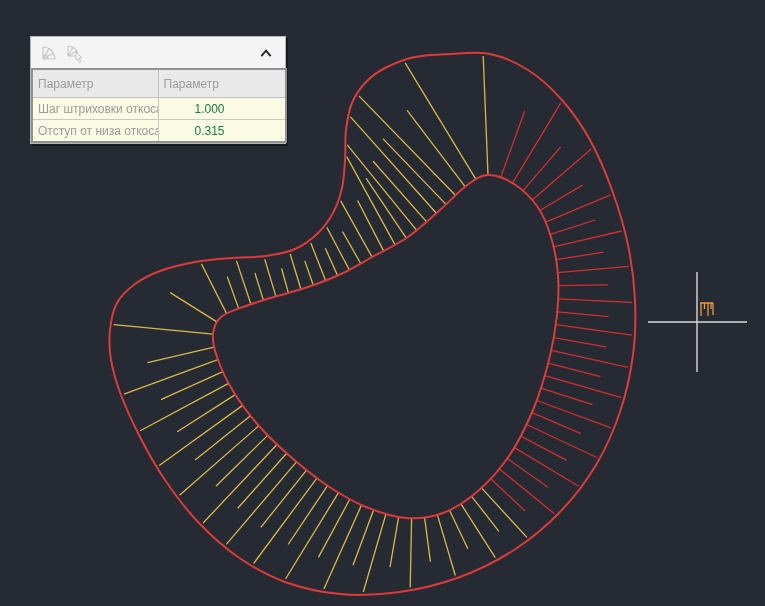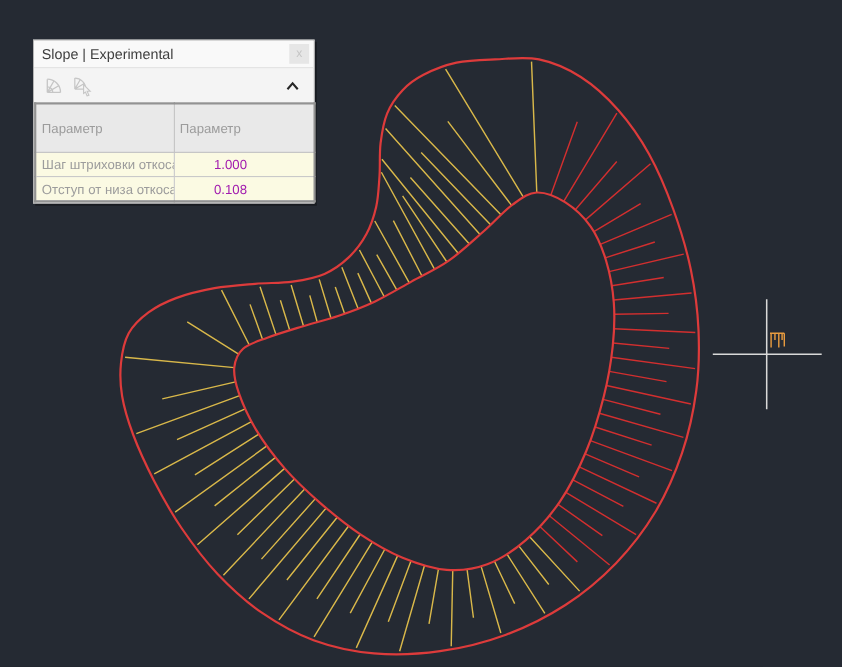--- a/index.html
+++ b/index.html
@@ -18,24 +18,24 @@
          color:#c6c6c6;font-size:11px;display:flex;align-items:center;justify-content:center;
          cursor:pointer;}
   .toolbar{height:31px;background:#f4f4f4;display:flex;align-items:center;padding:0 6px;}
   .tool{width:24px;height:24px;background:transparent;border:none;padding:1px;margin-right:2px;
         display:flex;align-items:center;justify-content:center;}
   .collapse{margin-left:auto;width:26px;height:24px;background:transparent;border:none;
             display:flex;align-items:center;justify-content:center;cursor:pointer;}
 
   table.props{width:100%;border-collapse:collapse;border:2px solid #929292;table-layout:fixed;}
   table.props th{background:#e9e9e9;color:#9c9c9c;font-weight:normal;text-align:left;
-                 padding:14px 5px;border:1px solid #c2c2c2;font-size:12px;height:15px;}
+                 padding:6px 5px;border:1px solid #c2c2c2;font-size:12px;height:15px;}
   table.props td{background:#fbfae3;color:#9c9c9c;padding:3px 5px;border:1px solid #c9c9c9;
                  font-size:12px;height:15px;white-space:nowrap;overflow:hidden;}
-  table.props td.val{color:#a21caf;padding-left:36px;}
+  table.props td.val{color:#15803d;padding-left:36px;}
   col.c1{width:126px;} col.c2{width:128px;}
 </style>
 </head>
 <body>
 
 <div class="screen">
 
   <svg id="cad-svg" width="765" height="606" viewBox="0 0 765 606" style="background: rgb(37, 42, 51);">
       <g>
         <path d="M488.0 175.0L483.2 56.0M481.5 487.9L526.9 537.4M471.6 496.3L498.9 531.4M460.9 503.8L495.3 557.7M449.5 510.2L467.9 548.8M437.4 514.9L455.3 575.5M424.6 517.6L430.4 561.6M411.6 518.3L410.2 587.4M398.6 517.1L390.0 567.2M385.9 514.1L363.3 592.0M373.6 510.0L353.0 565.3M361.5 505.1L323.9 589.0M349.8 499.3L318.4 557.4M338.5 492.7L285.5 579.0M327.5 485.7L288.1 544.5M316.9 478.2L253.6 563.5M306.6 470.2L260.8 527.3M296.5 461.9L226.3 544.4M286.7 453.3L237.7 508.3M277.0 444.5L203.1 523.0M267.7 435.4L215.8 486.2M258.8 425.8L179.5 495.2M250.5 415.8L195.1 459.9M242.6 405.4L159.2 465.5M235.3 394.6L177.2 431.7M228.6 383.4L140.2 430.8M222.9 371.7L160.9 399.7M217.9 359.6L123.9 394.2M214.1 347.2L147.5 362.6M213.0 334.2L113.7 324.7M216.9 321.9L170.2 292.6M226.5 313.4L201.4 263.8M238.7 308.6L227.3 276.7M250.9 304.2L236.4 260.6M263.4 300.2L254.9 272.9M275.9 296.4L264.7 259.1M288.4 292.9L281.6 268.5M300.9 289.3L290.2 254.0M313.3 285.2L304.8 260.9M325.6 280.6L310.8 243.0M337.6 275.6L325.3 248.3M349.3 269.8L326.8 227.3M360.7 263.5L342.5 231.5M372.1 257.1L340.7 200.9M383.6 250.9L357.6 200.5M395.1 244.9L346.7 156.6M406.3 238.2L366.0 178.1M416.7 230.4L347.2 144.8M426.7 221.9L373.1 161.3M436.4 213.2L350.5 116.9M446.0 204.4L382.9 138.6M455.4 195.3L358.9 95.9M465.1 186.7L407.1 110.3M475.8 179.2L405.1 62.8" stroke="#d9b84a" stroke-width="1.3" fill="none"></path>
@@ -43,24 +43,20 @@
         <path d="M 450 54 C 462.5 53.5 477.0 51.3 490 54 C 503.0 56.7 516.0 62.3 528 70 C 540.0 77.7 551.7 88.3 562 100 C 572.3 111.7 581.7 125.0 590 140 C 598.3 155.0 605.7 172.5 612 190 C 618.3 207.5 624.2 226.7 628 245 C 631.8 263.3 634.2 281.7 635 300 C 635.8 318.3 635.5 336.3 633 355 C 630.5 373.7 626.2 393.7 620 412 C 613.8 430.3 606.0 448.3 596 465 C 586.0 481.7 573.7 497.8 560 512 C 546.3 526.2 530.7 539.2 514 550 C 497.3 560.8 479.0 570.0 460 577 C 441.0 584.0 420.0 589.2 400 592 C 380.0 594.8 359.2 595.7 340 594 C 320.8 592.3 302.0 588.2 285 582 C 268.0 575.8 252.5 567.0 238 557 C 223.5 547.0 210.2 534.8 198 522 C 185.8 509.2 174.7 494.2 165 480 C 155.3 465.8 147.3 451.2 140 437 C 132.7 422.8 125.8 407.8 121 395 C 116.2 382.2 112.8 370.8 111 360 C 109.2 349.2 109.0 339.5 110 330 C 111.0 320.5 112.8 310.7 117 303 C 121.2 295.3 127.8 289.3 135 284 C 142.2 278.7 150.0 274.7 160 271 C 170.0 267.3 183.0 264.2 195 262 C 207.0 259.8 220.2 259.0 232 258 C 243.8 257.0 255.5 257.5 266 256 C 276.5 254.5 286.5 252.7 295 249 C 303.5 245.3 310.7 240.0 317 234 C 323.3 228.0 328.8 220.7 333 213 C 337.2 205.3 340.0 196.8 342 188 C 344.0 179.2 344.3 169.7 345 160 C 345.7 150.3 344.8 139.5 346 130 C 347.2 120.5 348.7 111.0 352 103 C 355.3 95.0 360.5 87.8 366 82 C 371.5 76.2 376.8 72.2 385 68 C 393.2 63.8 404.2 59.3 415 57 C 425.8 54.7 437.5 54.5 450 54 Z" fill="none" stroke="#dd3b3b" stroke-width="2"></path>
         <path d="M 488 175 C 496.0 174.7 505.8 178.8 514 184 C 522.2 189.2 530.8 197.2 537 206 C 543.2 214.8 547.5 225.5 551 237 C 554.5 248.5 557.0 262.0 558 275 C 559.0 288.0 558.5 300.8 557 315 C 555.5 329.2 553.0 344.2 549 360 C 545.0 375.8 539.7 394.0 533 410 C 526.3 426.0 518.2 442.5 509 456 C 499.8 469.5 489.0 481.5 478 491 C 467.0 500.5 455.0 508.5 443 513 C 431.0 517.5 418.8 519.0 406 518 C 393.2 517.0 379.0 512.3 366 507 C 353.0 501.7 340.3 494.2 328 486 C 315.7 477.8 303.5 468.0 292 458 C 280.5 448.0 268.8 437.2 259 426 C 249.2 414.8 240.0 402.5 233 391 C 226.0 379.5 220.3 366.5 217 357 C 213.7 347.5 212.3 340.7 213 334 C 213.7 327.3 216.0 321.5 221 317 C 226.0 312.5 234.2 310.3 243 307 C 251.8 303.7 263.2 300.3 274 297 C 284.8 293.7 296.8 290.8 308 287 C 319.2 283.2 330.0 279.2 341 274 C 352.0 268.8 362.8 262.2 374 256 C 385.2 249.8 397.0 244.7 408 237 C 419.0 229.3 430.3 218.5 440 210 C 449.7 201.5 458.0 191.8 466 186 C 474.0 180.2 480.0 175.3 488 175 Z" fill="none" stroke="#dd3b3b" stroke-width="2"></path>
       </g>
       <g>
         <path d="M648 322H747M697 272V372" stroke="#d9d9d9" stroke-width="1.4" fill="none"></path>
         <path d="M700 303h13M701 303v13 M704.5 303v6 M708 303v13 M711 303v6 M713 303v12" stroke="#e89b3f" stroke-width="1.3" fill="none"></path>
       </g>
     </svg>
 
   <div class="panel">
-    <div class="titlebar">
-      <span class="title">Slope | Experimental</span>
-      <span class="close">x</span>
-    </div>
 
     <div class="toolbar">
       <button class="tool">
         <svg width="20" height="20" viewBox="0 0 20 20">
           <g fill="none" stroke="#c6c6c6" stroke-width="1.2">
             <path d="M4 4 A12 12 0 0 1 16 16"></path>
             <path d="M4 11 A5 5 0 0 1 9 16"></path>
             <path d="M4 16 L10 5.6 M4 16 L14.4 10 M4 16 L4 4 M4 16 L16 16"></path>
           </g>
         </svg>
@@ -92,18 +88,18 @@
           <th>Параметр</th>
         </tr>
       </thead>
       <tbody>
         <tr>
           <td>Шаг штриховки откоса</td>
           <td class="val">1.000</td>
         </tr>
         <tr>
           <td>Отступ от низа откоса</td>
-          <td class="val">0.108</td>
+          <td class="val">0.315</td>
         </tr>
       </tbody>
     </table>
   </div>
 </div>
 
 </body></html>

